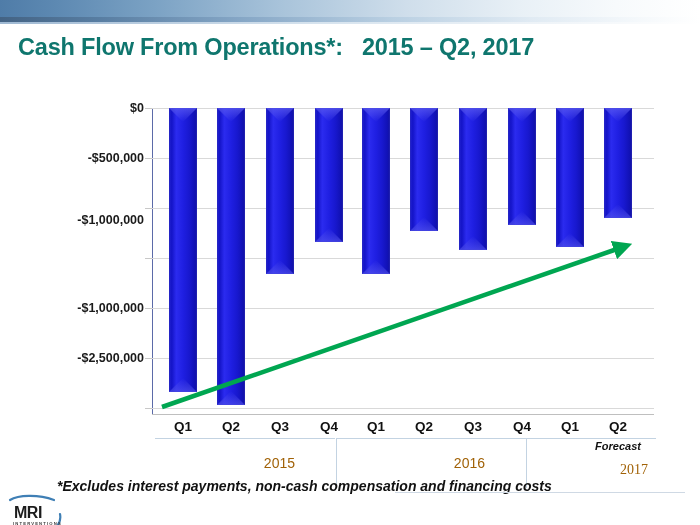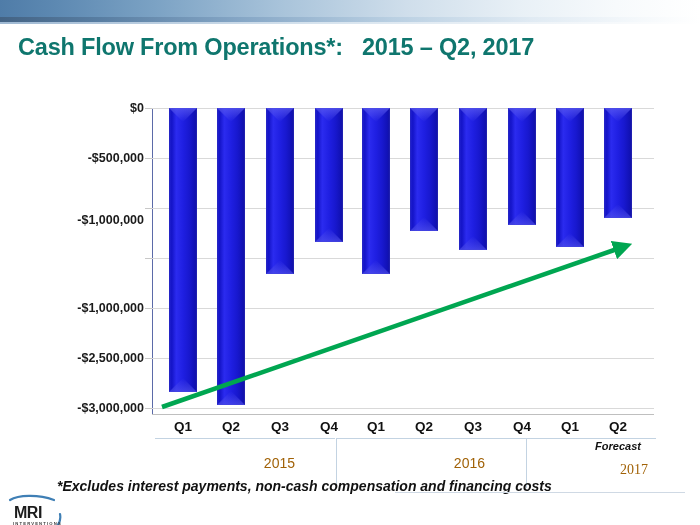--- a/index.html
+++ b/index.html
@@ -235,21 +235,20 @@
   <div class="topband-thin"></div>
 
   <div class="title">Cash Flow From Operations*:   2015 – Q2, 2017</div>
 
   <div class="ylabels">
     <div class="ylabel" style="top:-7px;">$0</div>
     <div class="ylabel" style="top:43px;">-$500,000</div>
     <div class="ylabel" style="top:105px;">-$1,000,000</div>
     <div class="ylabel" style="top:193px;">-$1,000,000</div>
     <div class="ylabel" style="top:243px;">-$2,500,000</div>
-    <div class="ylabel" style="top:293px;">-$3,000,000</div>
   </div>
 
   <div class="plot">
     <div class="axis-v"></div>
 
     <div class="tick" style="top:0px;"></div>
     <div class="tick" style="top:50px;"></div>
     <div class="tick" style="top:100px;"></div>
     <div class="tick" style="top:150px;"></div>
     <div class="tick" style="top:200px;"></div>

